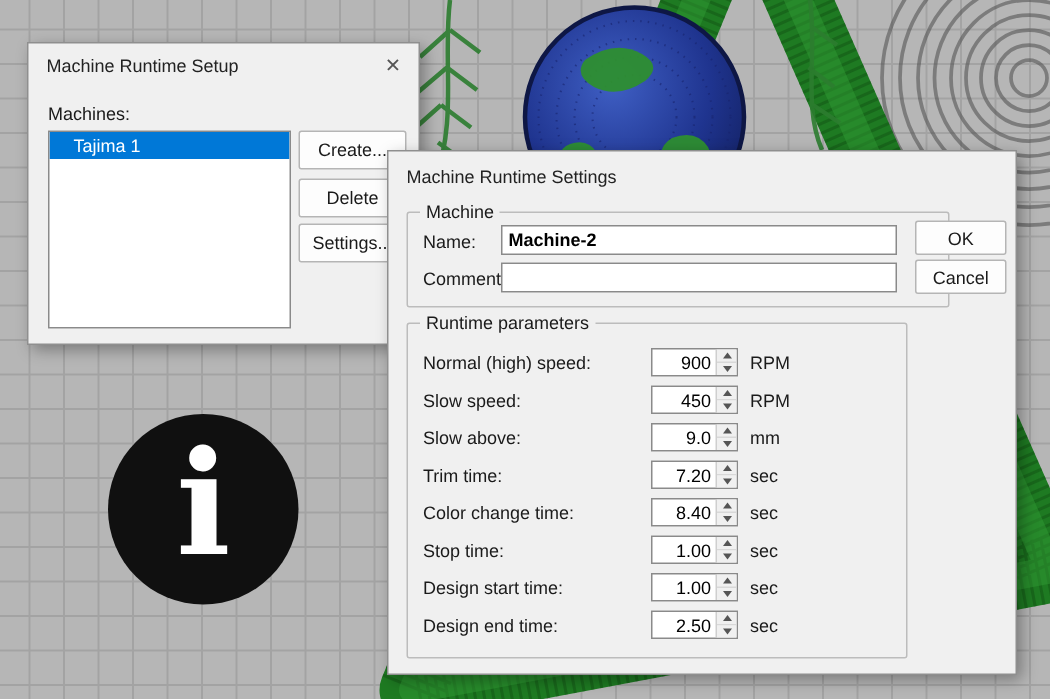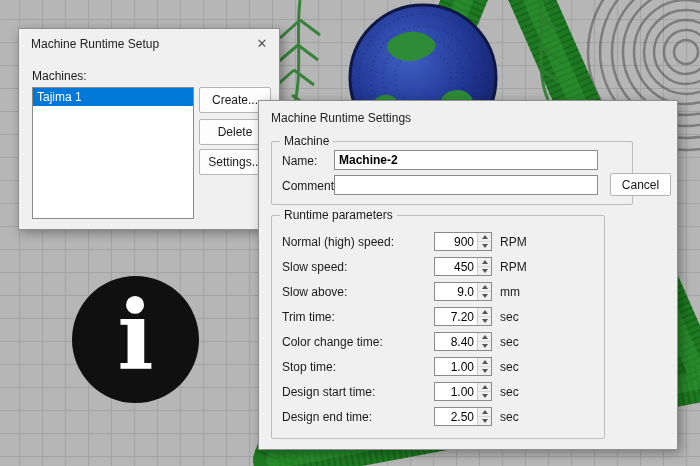--- a/index.html
+++ b/index.html
@@ -42,21 +42,21 @@
   }
   .btn.small{height:21px;}
 
   
   #setup-dialog{left:18px;top:28px;width:260px;height:200px;z-index:2;}
   #setup-dialog .machines-label{position:absolute;left:13px;top:40px;}
   #setup-dialog .listbox{
     position:absolute;left:13px;top:58px;width:160px;height:130px;
     background:#fff;border:1px solid #8a8a8a;overflow:hidden;
   }
-  .list-item{height:18px;line-height:18px;padding-left:4px;font-size:12px;cursor:default;}
+  .list-item{height:18px;line-height:18px;padding-left:16px;font-size:12px;cursor:default;}
   .list-item.selected{background:#0078d7;color:#fff;}
   #btn-create{left:180px;top:58px;width:70px;}
   #btn-delete{left:180px;top:90px;width:70px;}
   #btn-msettings{left:180px;top:120px;width:70px;}
 
   
   #settings-dialog{left:258px;top:100px;width:418px;height:348px;z-index:3;}
   .groupbox{
     position:absolute;border:1px solid #bcbcbc;border-radius:2px;
   }
@@ -183,20 +183,21 @@
   </div>
 
   <div class="groupbox" id="machine-group">
     <span class="gb-label">Machine</span>
     <span class="fld-label" style="top:12px;">Name:</span>
     <input class="fld-input" style="top: 8px;" value="Machine-2">
     <span class="fld-label" style="top:37px;">Comment:</span>
     <input class="fld-input" style="top: 33px;" value="">
   </div>
 
+  <div class="btn small" id="btn-ok">OK</div>
   <div class="btn small" id="btn-cancel">Cancel</div>
 
   <div class="groupbox" id="runtime-group">
     <span class="gb-label">Runtime parameters</span>
     <div class="rt-rows">
 
       <div class="rt-row">
         <span class="rt-label">Normal (high) speed:</span>
         <span class="spin">
           <input value="900" style="">

